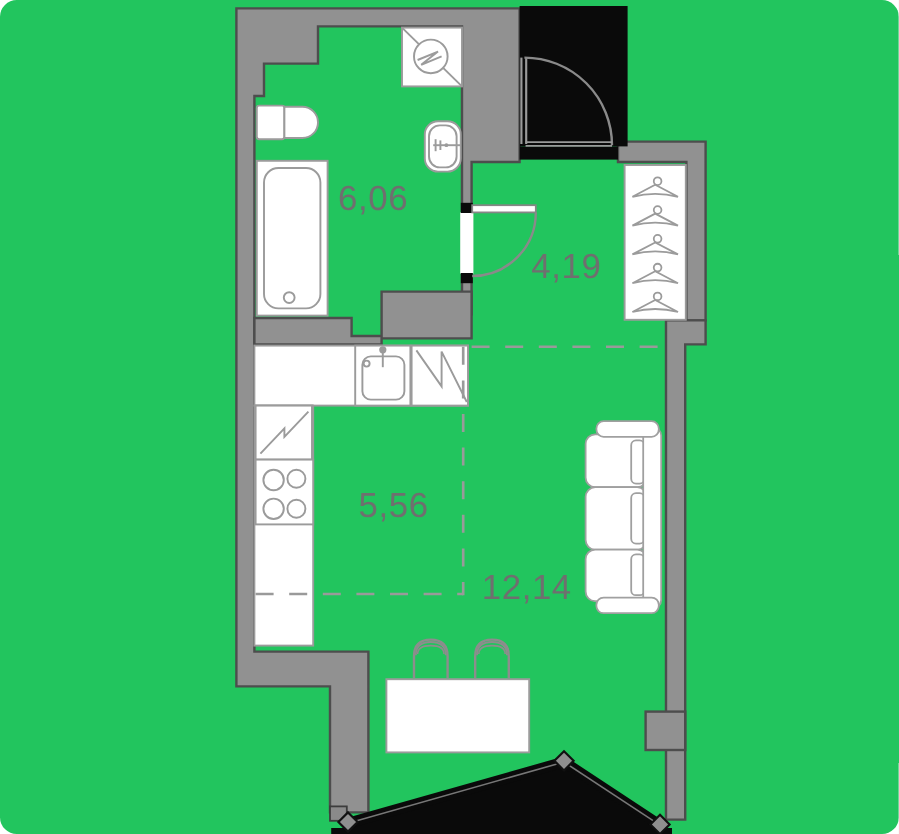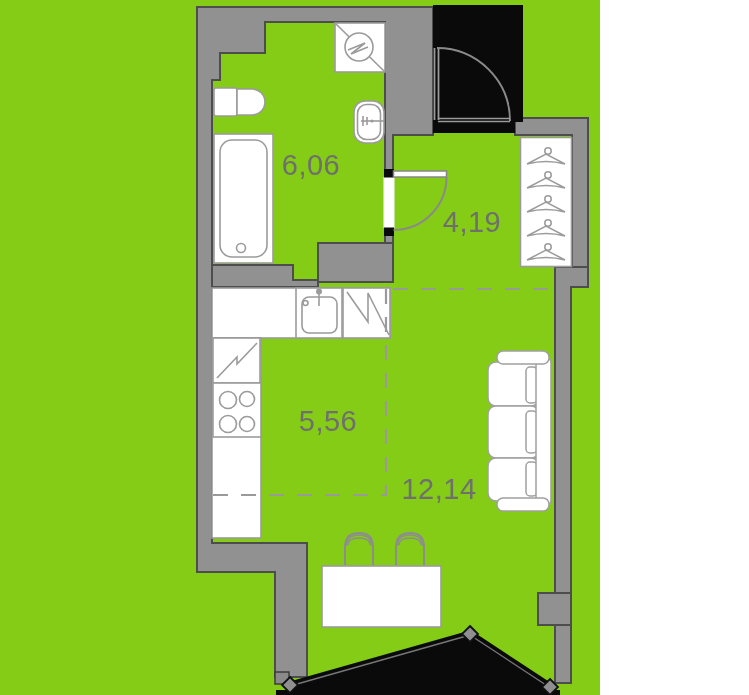--- a/index.html
+++ b/index.html
@@ -1,17 +1,17 @@
 <!DOCTYPE html>
 <html><head>
 <meta charset="utf-8">
 <style>
   html,body{margin:0;padding:0;background:#ffffff;}
-  .stage{position:relative;width:600px;height:695px;background:#84cc16;overflow:hidden;
-         font-family:"Liberation Sans", sans-serif;}
+  .stage{position:relative;width:749px;height:695px;background:#22c55e;overflow:hidden;
+         font-family:"Liberation Sans", sans-serif;border-radius:14px;}
   svg{position:absolute;left:0;top:0;}
   .wall{fill:#919191;stroke:#4d4d4d;stroke-width:2;stroke-linejoin:miter;}
   .blackfill{fill:#0a0a0a;stroke:none;}
   .furn{fill:#ffffff;stroke:#9b9b9b;stroke-width:1.6;}
   .furnln{fill:none;stroke:#9b9b9b;stroke-width:1.6;}
   .darkln{fill:none;stroke:#8a8a8a;stroke-width:2;}
   .dash{fill:none;stroke:#9a9a9a;stroke-width:2.2;stroke-dasharray:15 13;}
   .arealabel{fill:#6f6f6f;font-size:29px;letter-spacing:0.5px;}
 </style>
 </head>

